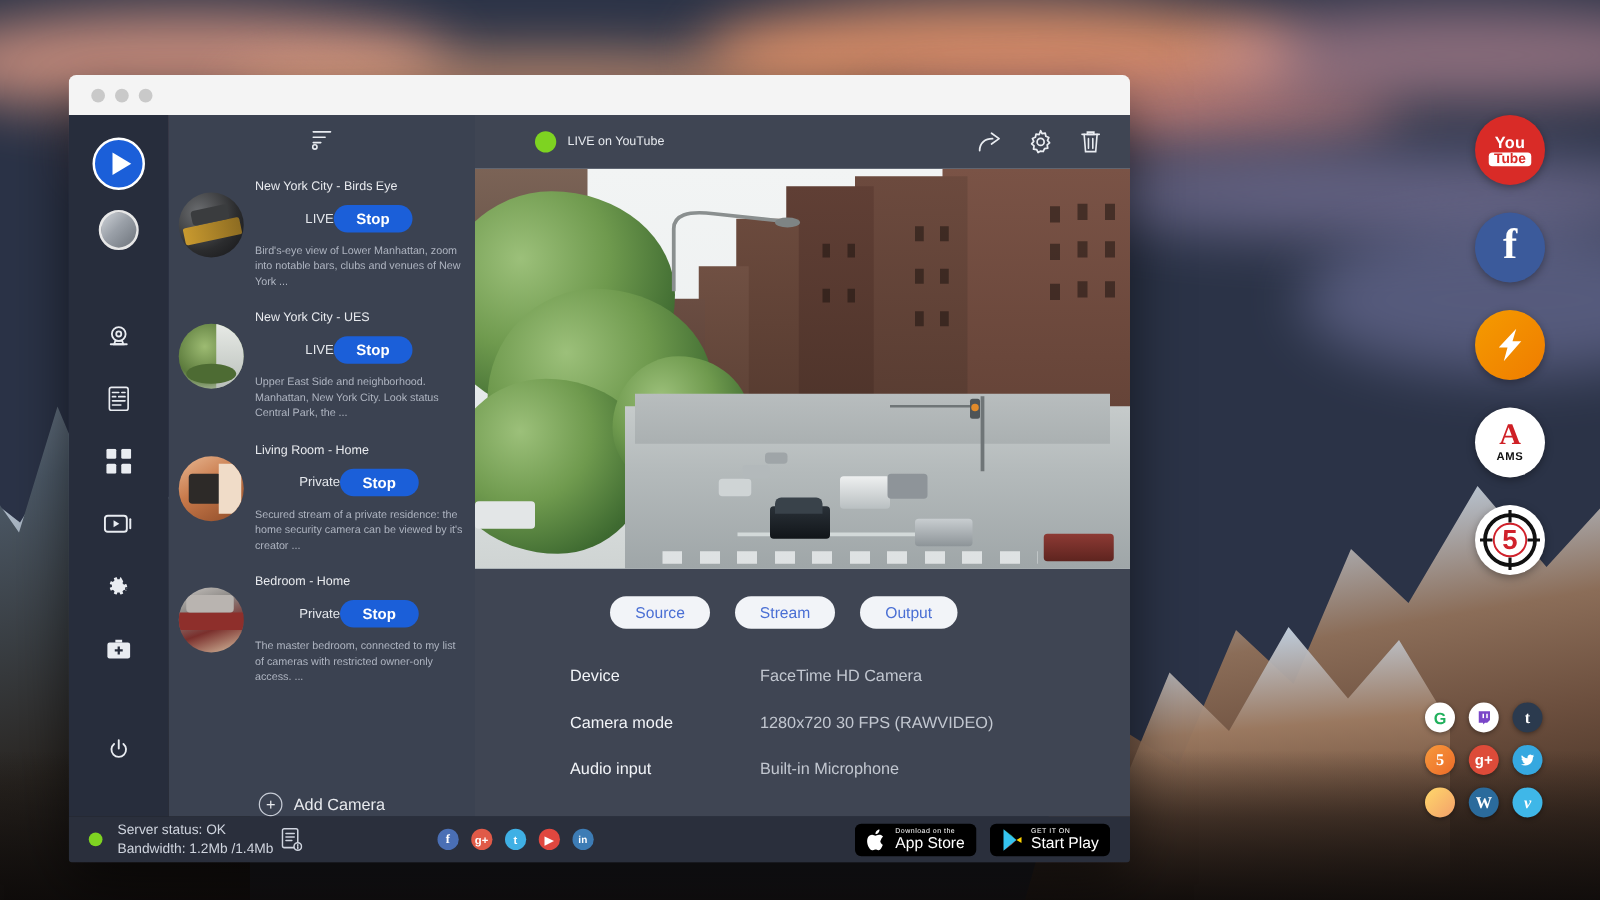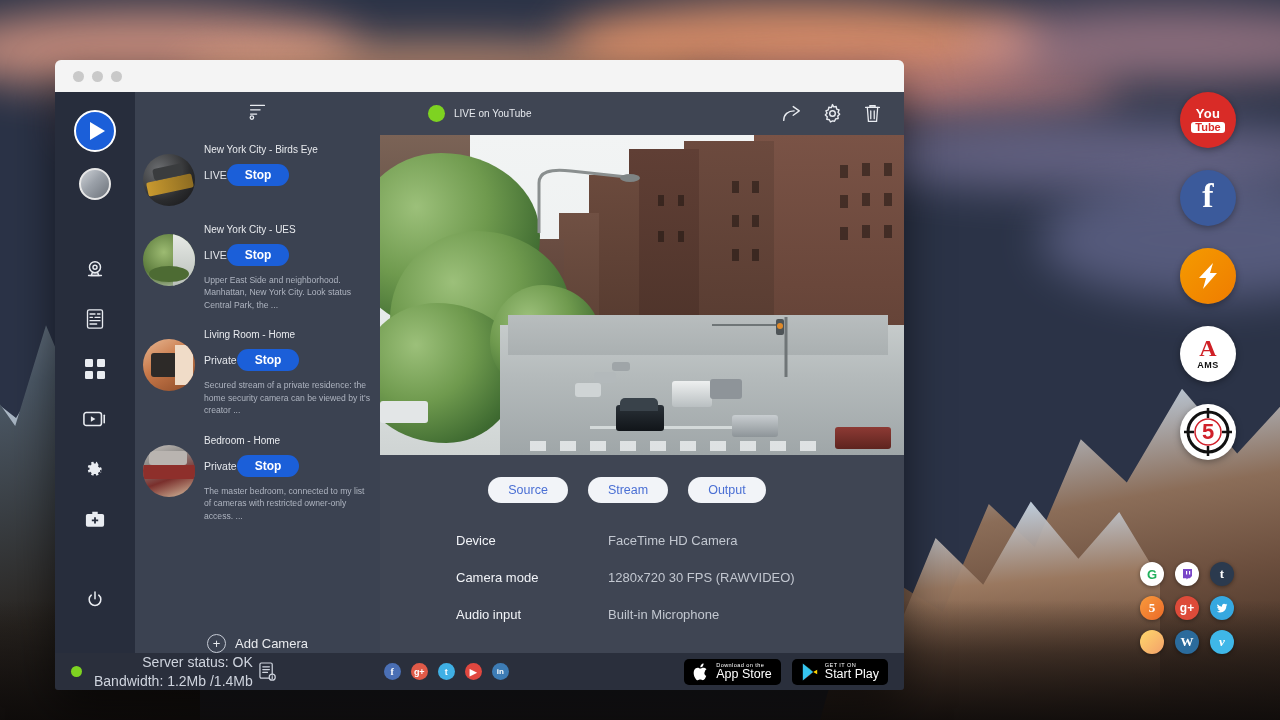--- a/index.html
+++ b/index.html
@@ -149,21 +149,21 @@
   #cam-list { flex: 1; overflow: hidden; }
   .cam {
     display: flex; padding: 9px 10px 9px 8px; gap: 9px;
   }
   .cam-thumb {
     width: 52px; height: 52px; border-radius: 50%; flex: 0 0 52px;
     margin-top: 10px; overflow: hidden; position: relative;
   }
   .cam-main { flex: 1; min-width: 0; }
   .cam-title { color: #e8eaee; font-size: 10px; margin-bottom: 9px; white-space: nowrap; overflow: hidden;}
-  .cam-row { display: flex; align-items: center; justify-content: flex-start; margin-bottom: 8px; }
+  .cam-row { display: flex; align-items: center; justify-content: center; margin-bottom: 8px; }
   .cam-status { color: #e4e7ec; font-size: 10.5px; }
   .cam-btn {
     background: #1b5fd9; color: #fff; border: none; border-radius: 12px;
     padding: 4px 18px; font-size: 12px; font-weight: bold;
     font-family: "Liberation Sans", sans-serif; cursor: pointer; min-width: 62px;
   }
   .cam-desc { color: #aeb4c0; font-size: 8.6px; line-height: 1.45; }
   #add-camera {
     display: flex; align-items: center; justify-content: center; gap: 9px;
     padding: 22px 0 0 0; color: #e8eaee; font-size: 13px; cursor: pointer;
@@ -214,21 +214,21 @@
   #props { padding: 30px 0 0 76px; }
   .prop { display: flex; margin-bottom: 22px; }
   .prop-label { width: 152px; color: #f2f4f8; font-size: 13px; }
   .prop-value { color: #c2c7d0; font-size: 13px; }
 
   
   #statusbar {
     height: 37px; background: #2a2f3c; display: flex; align-items: center; padding: 0 16px;
   }
   .sb-dot { width: 11px; height: 11px; border-radius: 50%; background: #7ed321; margin-right: 12px; }
-  .sb-text { color: #cfd4de; font-size: 14px; line-height: 1.35; text-align: right; }
+  .sb-text { color: #cfd4de; font-size: 11px; line-height: 1.35; }
   .sb-note { margin-left: 6px; color: #cfd4de; display: flex; align-items: flex-end; }
   .sb-social { display: flex; gap: 10px; margin-left: 108px; }
   .sb-s {
     width: 17px; height: 17px; border-radius: 50%;
     display: flex; align-items: center; justify-content: center;
     font-size: 10px; color: #fff; font-weight: bold;
   }
   .s-fb { background: #4a6fb5; font-family:"Liberation Serif",serif;}
   .s-gp { background: #e05a48; font-size: 9px;}
   .s-tw { background: #3fb0e5; font-size: 9px;}
@@ -415,20 +415,21 @@
           <div class="cam-thumb" style="background:radial-gradient(circle at 30% 30%,#6b6d70,#2b2c2e 60%,#141416 100%)">
             <div style="position:absolute;left:4px;top:24px;width:46px;height:14px;background:linear-gradient(90deg,#c99a2f,#8d6c22);transform:rotate(-12deg);border-radius:2px"></div>
             <div style="position:absolute;left:10px;top:12px;width:30px;height:12px;background:#3a3c3e;transform:rotate(-12deg);border-radius:3px"></div>
           </div>
           <div class="cam-main">
             <div class="cam-title">New York City - Birds Eye</div>
             <div class="cam-row">
               <span class="cam-status">LIVE</span>
               <button class="cam-btn">Stop</button>
             </div>
+            <div class="cam-desc">Bird's-eye view of Lower Manhattan, zoom into notable bars, clubs and venues of New York ...</div>
           </div>
         </div>
 
         <div class="cam">
           <div class="cam-thumb" style="background:radial-gradient(circle at 40% 35%,#9dbb72,#5b7a3c 55%,#dfe3e0 95%)">
             <div style="position:absolute;right:0;top:0;width:22px;height:52px;background:linear-gradient(180deg,#e7eae6,#b9bfba)"></div>
             <div style="position:absolute;left:6px;bottom:4px;width:40px;height:16px;background:#4d6b33;border-radius:50%"></div>
           </div>
           <div class="cam-main">
             <div class="cam-title">New York City - UES</div>

